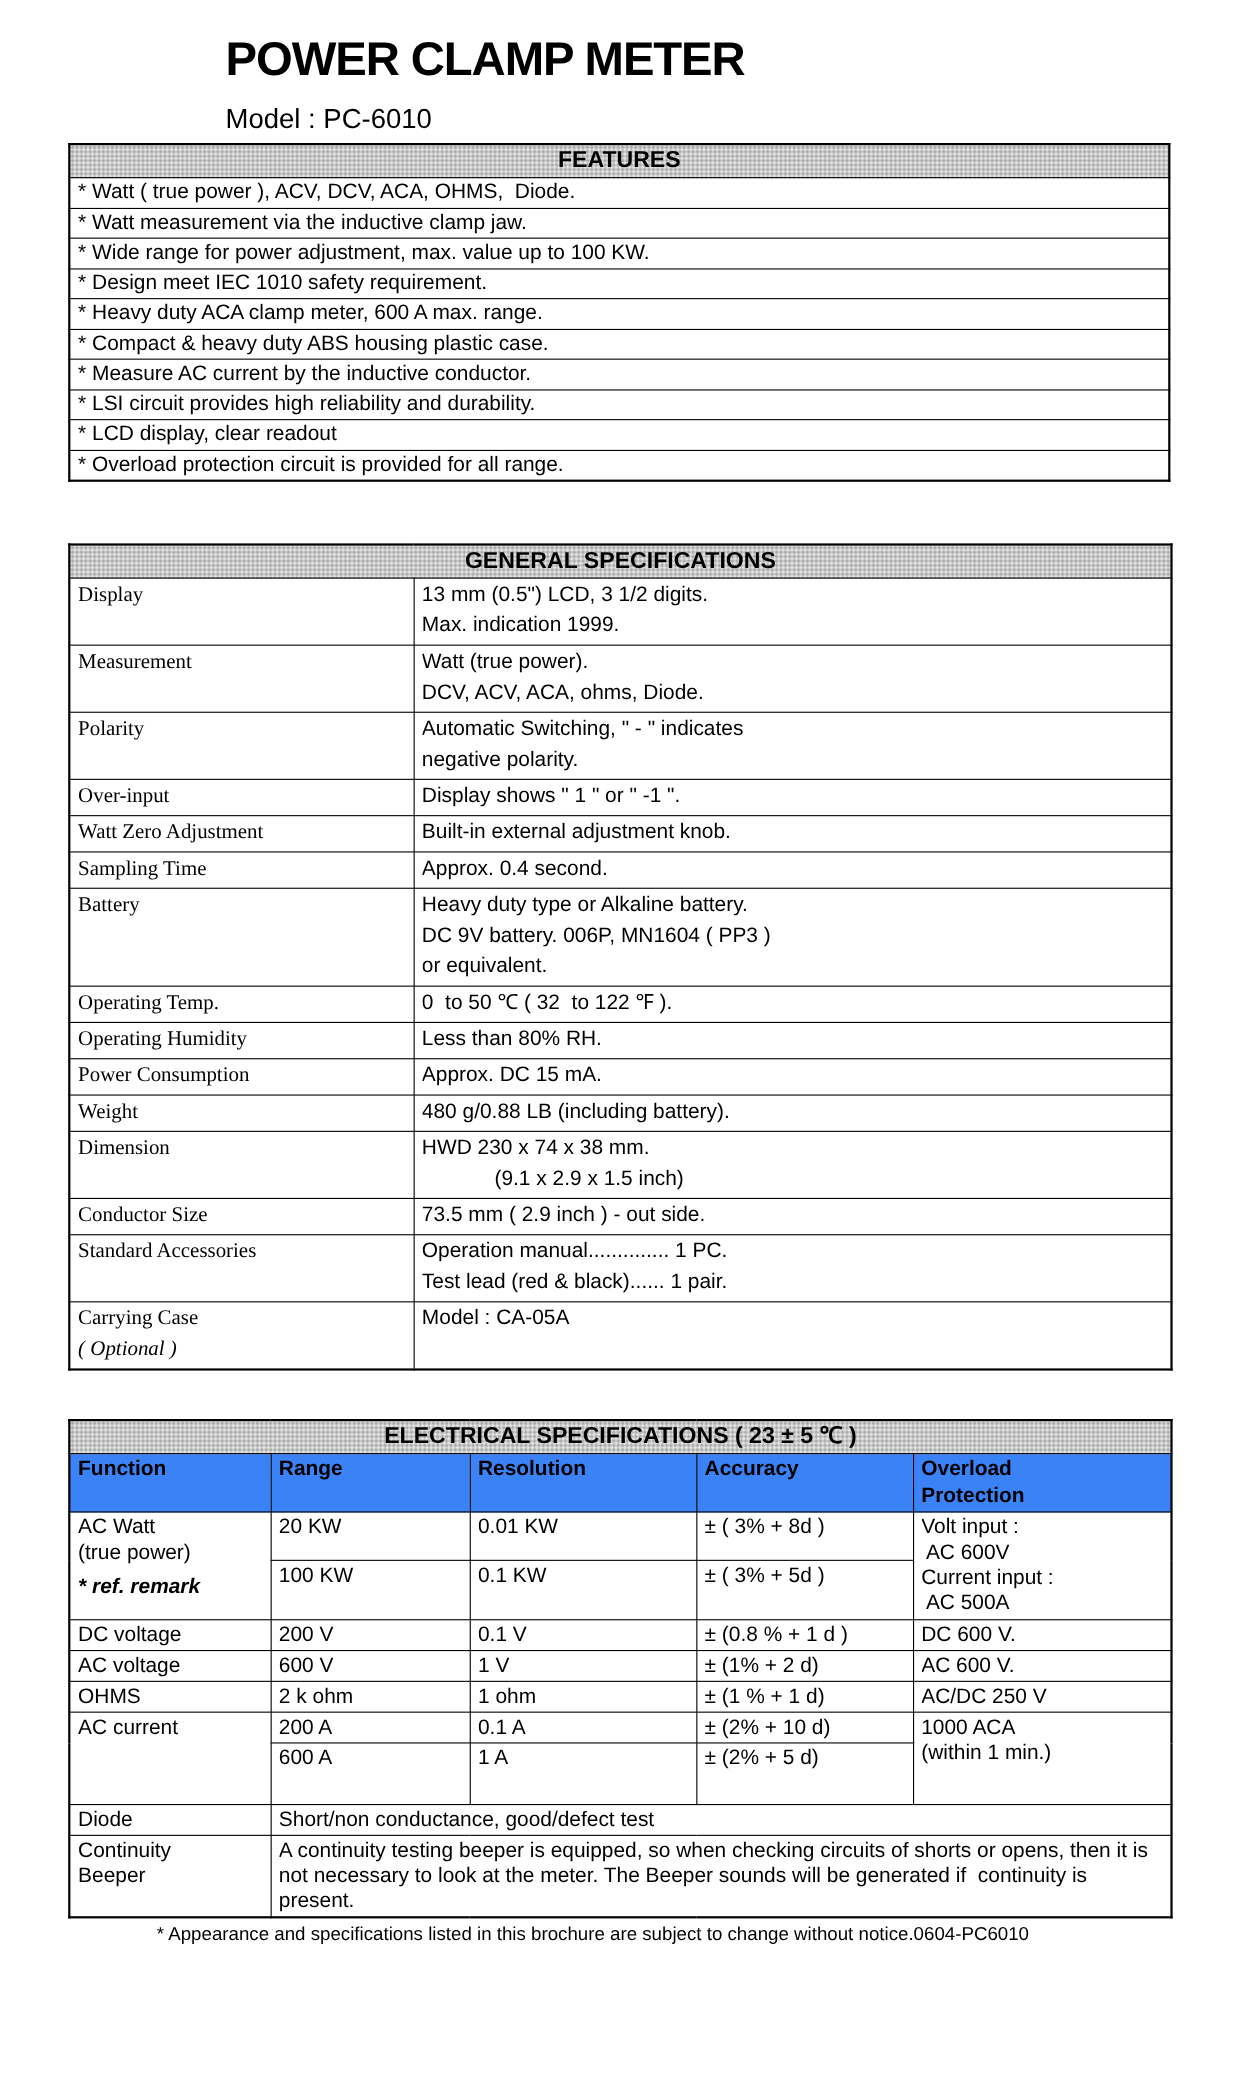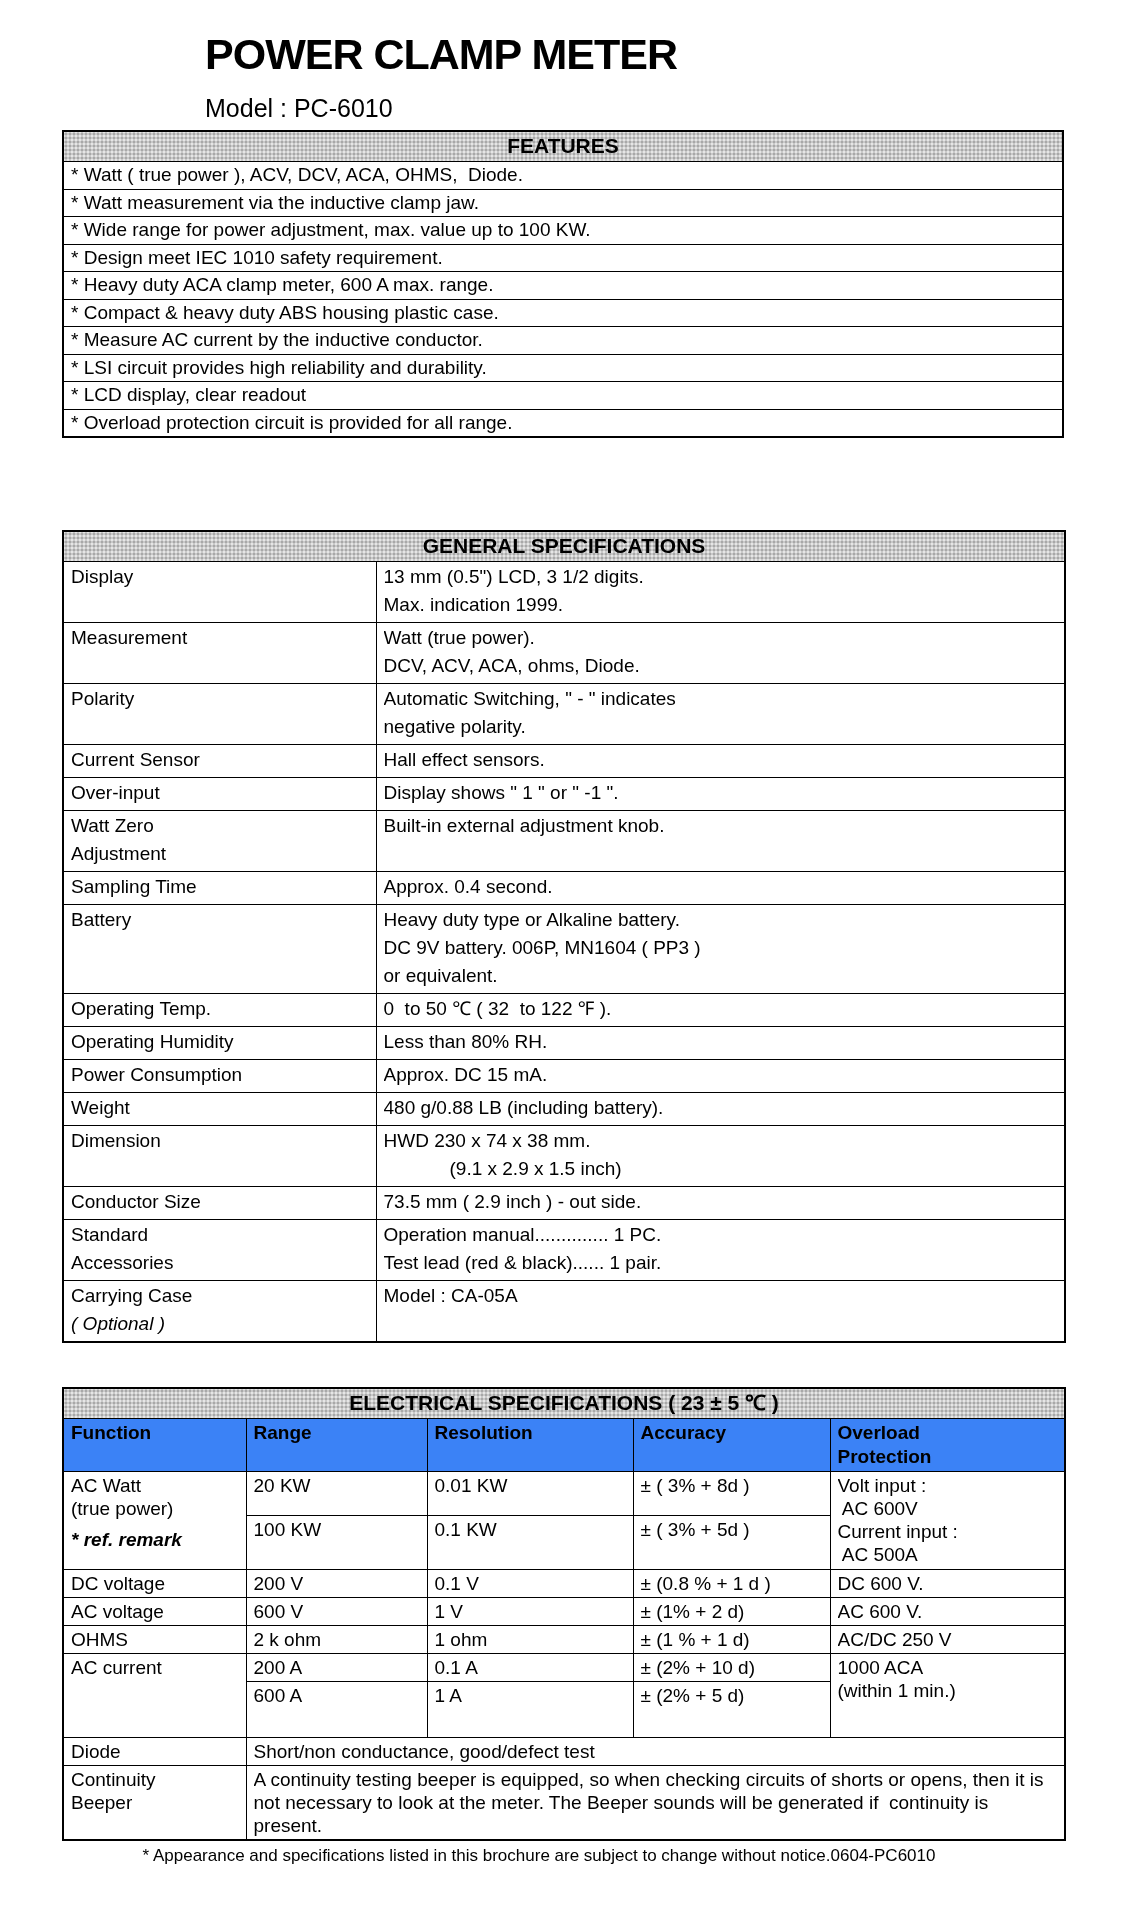--- a/index.html
+++ b/index.html
@@ -30,25 +30,25 @@
     background-size:4px 4px; background-position:0 0, 2px 2px;
     font-size:21px; font-weight:bold; text-align:center;
     padding:2px 0 3px 0; line-height:24px;
   }
   
   .features td {
     font-size:19px; line-height:23.5px; padding:1px 6px 2px 7px;
     white-space:pre; overflow:hidden;
   }
   
-  .general { margin-top:92px; }
+  .general { margin-top:56px; }
   .general td { vertical-align:top; font-size:19px; line-height:28px; padding:1px 6px 3px 7px; }
   .general col.c-label { width:313px; }
   .general col.c-value { width:689px; }
-  .general .lbl-text { width:175px; }
+  .general .lbl-text { width:175px;font-family:Liberation Serif, serif; }
   .general .val div { white-space:pre; overflow:hidden; }
   .optional { font-style:italic; }
   .indent { padding-left:66px; }
   
   .elec { margin-top:44px; }
   .elec col.c1 { width:183px; }
   .elec col.c2 { width:181px; }
   .elec col.c3 { width:206px; }
   .elec col.c4 { width:197px; }
   .elec col.c5 { width:235px; }
@@ -153,28 +153,20 @@
         <td class="lbl">
             <div class="lbl-text">Polarity</div>
           </td>
         <td class="val">
           <div>Automatic Switching, " - " indicates</div>
           <div>negative polarity.</div>
         </td>
       </tr>
       <tr>
         <td class="lbl">
-            <div class="lbl-text">Current Sensor</div>
-          </td>
-        <td class="val">
-            <div>Hall effect sensors.</div>
-          </td>
-      </tr>
-      <tr>
-        <td class="lbl">
             <div class="lbl-text">Over-input</div>
           </td>
         <td class="val">
             <div>Display shows " 1 " or " -1 ".</div>
           </td>
       </tr>
       <tr>
         <td class="lbl">
             <div class="lbl-text">Watt Zero Adjustment</div>
           </td>

